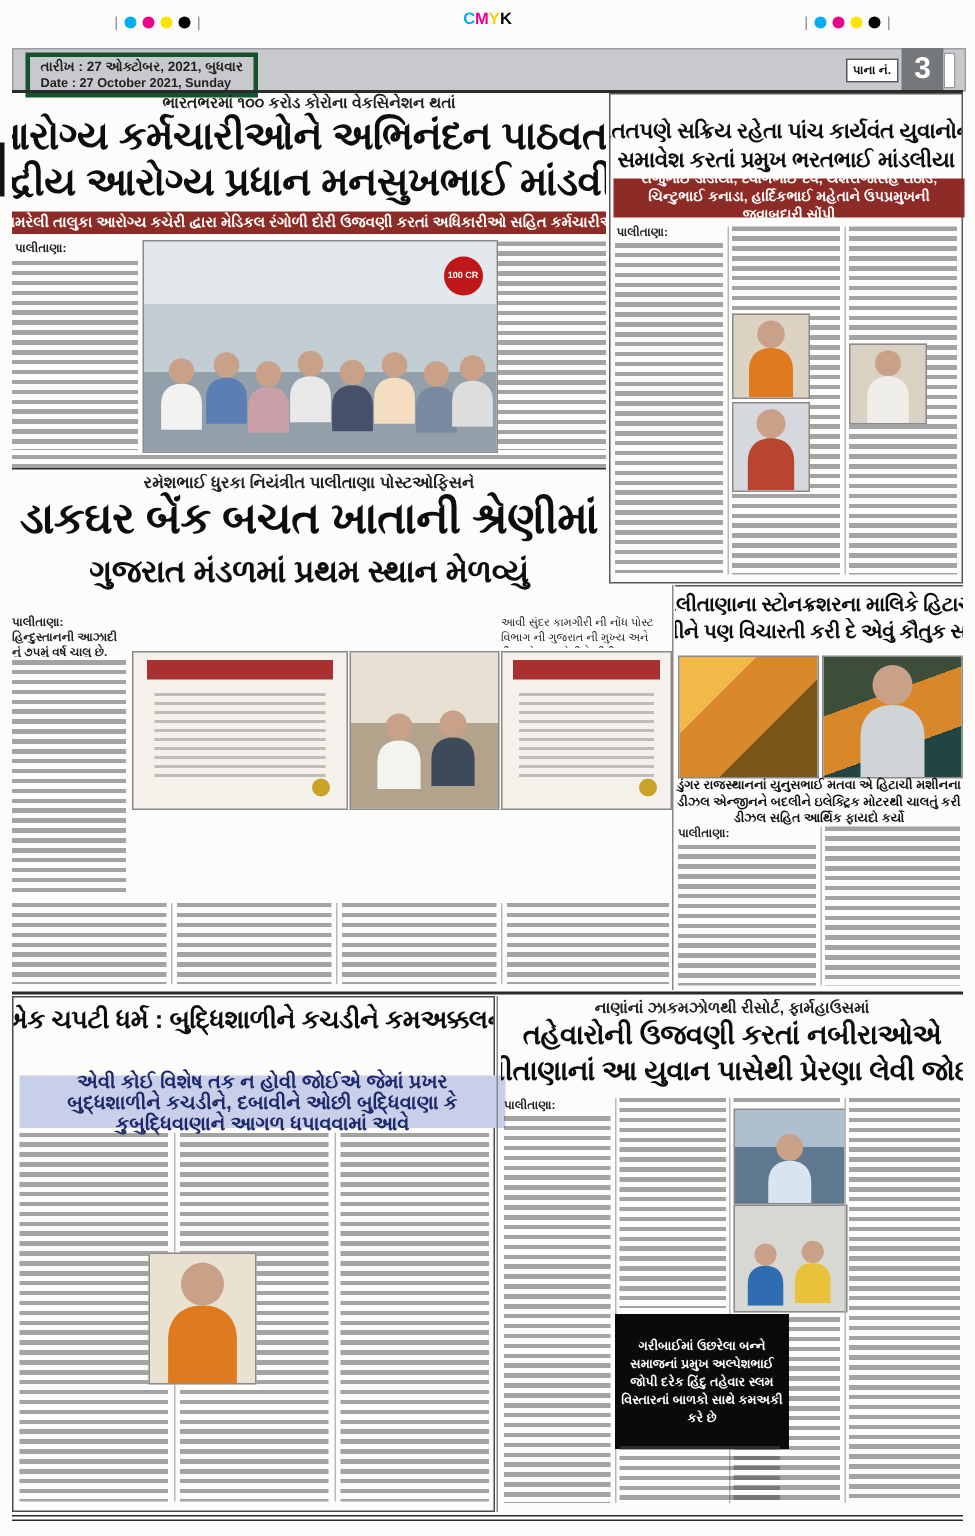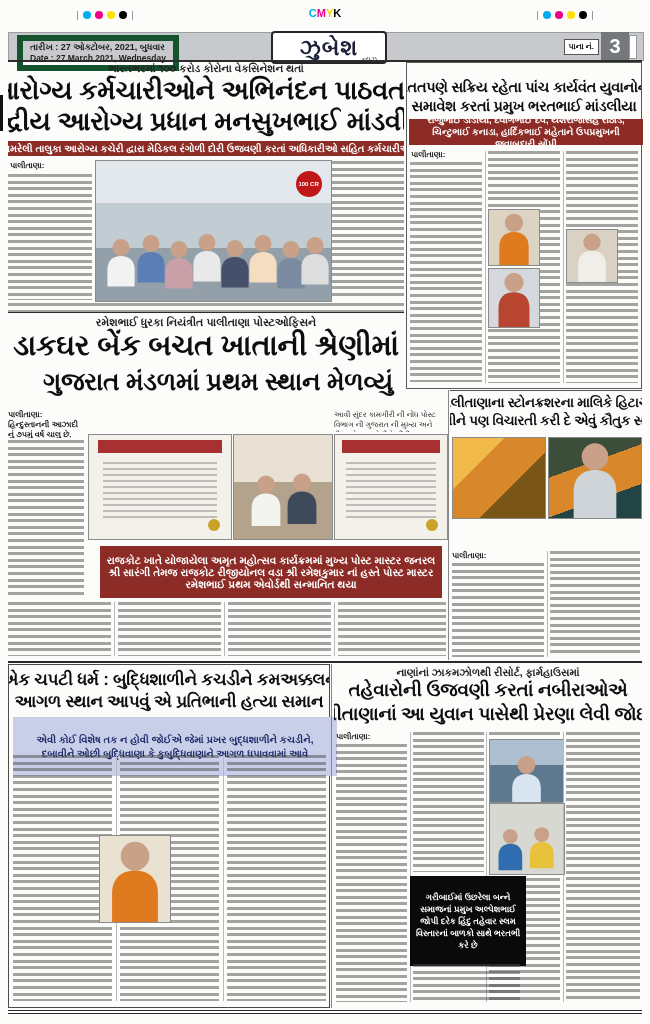--- a/index.html
+++ b/index.html
@@ -14,21 +14,21 @@
   .blueband{background:#c9cfe8;color:#1c2a6b;font-weight:bold}
   .blackbox{background:#0a0a0a;color:#fff;font-weight:bold}
   .sim{background-image:repeating-linear-gradient(180deg,#4a4a4a 0 3px,rgba(0,0,0,0) 3px 6.6px);opacity:.5}
   .vr{width:1px;background:#b9b9b9}
   .hr{background:#2b2b2b}
   .ph{border:1px solid #8a8a8a;overflow:hidden;background:#d8d8d2}
   .dl{font-size:8px;font-weight:bold;color:#222;line-height:10px}
   .dot{display:inline-block;width:8px;height:8px;border-radius:50%;margin:0 2px;vertical-align:middle}
   .tick{display:inline-block;width:1px;height:9px;background:#9a9a9a;margin:0 3px;vertical-align:middle}
   .masthead{background:#c8c9cc;border:1px solid #9c9da0}
-  .datebox{border:6px solid #14532d;padding:1px 7px;font-weight:bold;color:#222;line-height:11px}
+  .datebox{border:3px solid #14532d;padding:1px 7px;font-weight:bold;color:#222;line-height:11px}
   .logobox{background:#fff;border:2px solid #26262a;border-radius:4px;box-shadow:0 0 0 1px #fff inset}
   .pgnum{background:#75787b;color:#fff;font-weight:bold}
   .banner{position:absolute;left:8%;top:6%;width:62%;height:20%;background:#f5f5f0;border:1px solid #bbb;
           color:#c01818;font-weight:bold;display:flex;align-items:center;justify-content:center}
   .badge{position:absolute;right:4%;top:7%;width:26px;height:26px;border-radius:50%;background:#c01818;
          color:#fff;font-size:6px;font-weight:bold;display:flex;align-items:center;justify-content:center}
   .cert{background:#f4f1ea}
   .certband{position:absolute;left:6%;top:5%;width:88%;height:12%;background:#a83030}
   .certlines{position:absolute;left:10%;top:26%;width:80%;height:58%;
              background-image:repeating-linear-gradient(180deg,#9a9a9a 0 2px,rgba(0,0,0,0) 2px 6px);opacity:.6}
@@ -75,25 +75,21 @@
       <span class="dot" style="background:#00aeef"></span>
       <span class="dot" style="background:#ec008c"></span>
       <span class="dot" style="background:#ffe300"></span>
       <span class="dot" style="background:#000"></span>
       <span class="tick"></span>
     </div>
 
   <div class="abs masthead" style="left:8px;top:32px;width:634px;height:27px">
     <div class="abs datebox" style="left:8px;top:2px;font-size:9px">
       <div>તારીખ : 27 ઓક્ટોબર, 2021, બુધવાર</div>
-      <div style="font-size:8.5px">Date : 27 March 2021, Wednesday</div>
-    </div>
-    <div class="abs logobox ctr" style="left:262px;top:-2px;width:112px;height:29px">
-      <span style="font-size:22px;font-weight:800;color:#1b1f3a;letter-spacing:1px">ઝુબેશ</span>
-      <span class="abs" style="right:8px;bottom:-1px;font-size:6.5px;color:#333">ન્યૂઝ</span>
+      <div style="font-size:8.5px">Date : 27 October 2021, Sunday</div>
     </div>
     <div class="abs ctr" style="right:44px;top:6px;height:14px;border:1px solid #555;background:#fff;padding:0 4px;font-size:8px;font-weight:bold">પાના નં.</div>
     <div class="abs pgnum ctr" style="right:14px;top:-1px;width:28px;height:28px;font-size:20px">3</div>
     <div class="abs" style="right:6px;top:2px;width:6px;height:22px;background:#fff;border:1px solid #999"></div>
   </div>
 
   <div class="abs hr" style="left:8px;top:60px;width:634px;height:2px"></div>
 
   <div class="abs" style="left:8px;top:62px;width:396px;height:282px">
     <div class="abs ctr kick nw" style="left:0;top:0;width:100%;height:13px;font-size:10.5px">ભારતભરમાં ૧૦૦ કરોડ કોરોના વેકસિનેશન થતાં</div>
@@ -144,72 +140,71 @@
           <use href="#prsn" fill="#f0eee8"></use>
         </svg>
       </div>
   </div>
 
   <div class="abs hr" style="left:8px;top:312px;width:396px;height:1px"></div>
 
   <div class="abs" style="left:8px;top:314px;width:440px;height:346px">
     <div class="abs ctr kick nw" style="left:0;top:2px;width:396px;height:12px;font-size:11px">રમેશભાઈ ધુરકા નિયંત્રીત પાલીતાણા પોસ્ટઓફિસને</div>
     <div class="abs ctr hl nw" style="left:0;top:14px;width:396px;height:36px;font-size:29px">ડાકઘર બેંક બચત ખાતાની શ્રેણીમાં</div>
-    <div class="abs ctr hl nw" style="left:12px;top:50px;width:396px;height:36px;font-size:25px">ગુજરાત મંડળમાં પ્રથમ સ્થાન મેળવ્યું</div>
+    <div class="abs ctr hl nw" style="left:0;top:50px;width:396px;height:36px;font-size:21px">ગુજરાત મંડળમાં પ્રથમ સ્થાન મેળવ્યું</div>
     <div class="abs dl" style="left:0;top:96px;width:76px;height:28px;overflow:hidden">પાલીતાણા: હિન્દુસ્તાનની આઝાદી નું ૭૫મું વર્ષ ચાલુ છે.</div>
     <div class="abs sim" style="left:0;top:126px;width:76px;height:155px"></div>
     <div class="abs dl" style="left:326px;top:96px;width:112px;height:22px;overflow:hidden;font-weight:normal;font-size:7.5px">આવી સુંદર કામગીરી ની નોંધ પોસ્ટ વિભાગ ની ગુજરાત ની મુખ્ય અને રીજીયોનલ ઓફીસે લીધી.</div>
     <div class="abs ph cert" style="left:80px;top:120px;width:142px;height:104px">
       <div class="certband"></div>
       <div class="certlines"></div>
       <div class="seal"></div>
     </div>
     <div class="abs ph meet" style="left:225px;top:120px;width:98px;height:104px">
       <svg class="fill" viewBox="0 0 98 104">
         <use href="#prsn" x="14" y="28" width="36" height="72" fill="#f3f3f0"></use>
         <use href="#prsn" x="50" y="26" width="36" height="72" fill="#3e4a5a"></use>
       </svg>
     </div>
     <div class="abs ph cert" style="left:326px;top:120px;width:112px;height:104px">
       <div class="certband"></div>
       <div class="certlines"></div>
       <div class="seal"></div>
     </div>
-    <div class="abs ctr maroon" style="left:92px;top:232px;width:330px;height:48px;font-size:10.5px;line-height:12px;padding:2px 6px">રાજકોટ ખાતે યોજાયેલા અમૃત મહોત્સવ કાર્યક્રમમાં મુખ્ય પોસ્ટ માસ્ટર જનરલ શ્રી સારંગી તેમજ રાજકોટ રીજીયોનલ વડા શ્રી રમેશકુમાર નાં હસ્તે પોસ્ટ માસ્ટર રમેશભાઈ પ્રથમ એવોર્ડથી સન્માનિત થયા</div>
     <div class="abs sim" style="left:0;top:288px;width:103px;height:54px"></div>
     <div class="abs vr" style="left:106px;top:288px;height:54px"></div>
     <div class="abs sim" style="left:110px;top:288px;width:103px;height:54px"></div>
     <div class="abs vr" style="left:216px;top:288px;height:54px"></div>
     <div class="abs sim" style="left:220px;top:288px;width:103px;height:54px"></div>
     <div class="abs vr" style="left:326px;top:288px;height:54px"></div>
     <div class="abs sim" style="left:330px;top:288px;width:108px;height:54px"></div>
   </div>
 
   <div class="abs" style="left:450px;top:390px;width:192px;height:270px;border-top:1px solid #555">
     <div class="abs ctr hl nw" style="left:0;top:3px;width:100%;height:18px;font-size:13.5px">પાલીતાણાના સ્ટોનક્રશરના માલિકે હિટાચી</div>
     <div class="abs ctr hl nw" style="left:0;top:21px;width:100%;height:18px;font-size:13.5px">કંપનીને પણ વિચારતી કરી દે એવું કૌતુક સર્જ્યું</div>
     <div class="abs ph machine" style="left:2px;top:46px;width:92px;height:80px"></div>
     <div class="abs ph machine2" style="left:98px;top:46px;width:92px;height:80px">
       <svg class="fill" viewBox="0 0 20 30">
           <use href="#prsn" fill="#cfd4d8"></use>
         </svg>
     </div>
+    <div class="abs ctr" style="left:0;top:130px;width:100%;height:26px;font-size:8.5px;font-weight:bold;line-height:11px">ડુંગર રાજસ્થાનનાં યુનુસભાઈ મતવા એ હિટાચી મશીનના ડીઝલ એન્જીનને બદલીને ઇલેક્ટ્રિક મોટરથી ચાલતું કરી ડીઝલ સહિત આર્થિક ફાયદો કર્યો</div>
     <div class="abs dl" style="left:2px;top:160px;width:70px">પાલીતાણા:</div>
     <div class="abs sim" style="left:2px;top:172px;width:92px;height:94px"></div>
     <div class="abs vr" style="left:97px;top:160px;height:106px"></div>
     <div class="abs sim" style="left:100px;top:160px;width:90px;height:106px"></div>
   </div>
 
   <div class="abs vr" style="left:448px;top:390px;height:270px;background:#888"></div>
   <div class="abs hr" style="left:8px;top:661px;width:634px;height:1.5px"></div>
 
   <div class="abs" style="left:8px;top:664px;width:322px;height:344px;border:1px solid #4a4a4a;box-sizing:border-box">
     <div class="abs ctr hl nw" style="left:0;top:4px;width:100%;height:22px;font-size:17px">એક ચપટી ધર્મ : બુદ્ધિશાળીને કચડીને કમઅક્કલને</div>
-    <div class="abs ctr hl nw" style="left:0;top:26px;width:100%;height:22px;font-size:17px">આગળ સ્થાન આપવું એ પ્રતિભાની હત્યા સમાન</div>
-    <div class="abs ctr blueband" style="left:4px;top:52px;width:312px;height:35px;font-size:10px;line-height:14px;padding:12px 6px">એવી કોઈ વિશેષ તક ન હોવી જોઈએ જેમાં પ્રખર બુદ્ધશાળીને કચડીને, દબાવીને ઓછી બુદ્ધિવાણા કે કુબુદ્ધિવાણાને આગળ ધપાવવામાં આવે</div>
+    <div class="abs ctr blueband" style="left:4px;top:52px;width:312px;height:35px;font-size:13px;line-height:14px;padding:0 6px">એવી કોઈ વિશેષ તક ન હોવી જોઈએ જેમાં પ્રખર બુદ્ધશાળીને કચડીને, દબાવીને ઓછી બુદ્ધિવાણા કે કુબુદ્ધિવાણાને આગળ ધપાવવામાં આવે</div>
     <div class="abs sim" style="left:4px;top:90px;width:99px;height:246px"></div>
     <div class="abs vr" style="left:107px;top:90px;height:246px"></div>
     <div class="abs sim" style="left:111px;top:90px;width:99px;height:246px"></div>
     <div class="abs vr" style="left:214px;top:90px;height:246px"></div>
     <div class="abs sim" style="left:218px;top:90px;width:99px;height:246px"></div>
     <div class="abs ph saintbg" style="left:90px;top:170px;width:70px;height:86px">
       <svg class="fill" viewBox="0 0 20 30">
           <use href="#prsn" fill="#e07a1f"></use>
         </svg>
     </div>
@@ -234,20 +229,20 @@
     </div>
     <div class="abs ph kids2" style="left:155px;top:139px;width:74px;height:70px">
       <svg class="fill" viewBox="0 0 40 30">
           <use href="#prsn" x="3" y="8" width="16" height="24" fill="#2f6db0"></use>
           <use href="#prsn" x="20" y="7" width="16" height="24" fill="#e8c23a"></use>
         </svg>
     </div>
     <div class="abs sim" style="left:155px;top:214px;width:71px;height:124px"></div>
     <div class="abs vr" style="left:229px;top:68px;height:270px"></div>
     <div class="abs sim" style="left:232px;top:68px;width:74px;height:270px"></div>
-    <div class="abs ctr blackbox" style="left:76px;top:212px;width:110px;height:84px;font-size:8.5px;line-height:12px;padding:3px">ગરીબાઈમાં ઉછરેલા બન્ને સમાજનાં પ્રમુખ અલ્પેશભાઈ જોપી દરેક હિંદુ તહેવાર સ્લમ વિસ્તારનાં બાળકો સાથે ભરતભી કરે છે</div>
+    <div class="abs ctr blackbox" style="left:76px;top:212px;width:110px;height:84px;font-size:8.5px;line-height:12px;padding:3px">ગરીબાઈમાં ઉછરેલા બન્ને સમાજનાં પ્રમુખ અલ્પેશભાઈ જોપી દરેક હિંદુ તહેવાર સ્લમ વિસ્તારનાં બાળકો સાથે કમઅકી કરે છે</div>
     <div class="abs sim" style="left:79px;top:300px;width:107px;height:38px"></div>
   </div>
 
   <div class="abs hr" style="left:8px;top:1010px;width:634px;height:1px"></div>
   <div class="abs hr" style="left:8px;top:1013px;width:634px;height:1px"></div>
 
 </div>
 
 </body></html>

